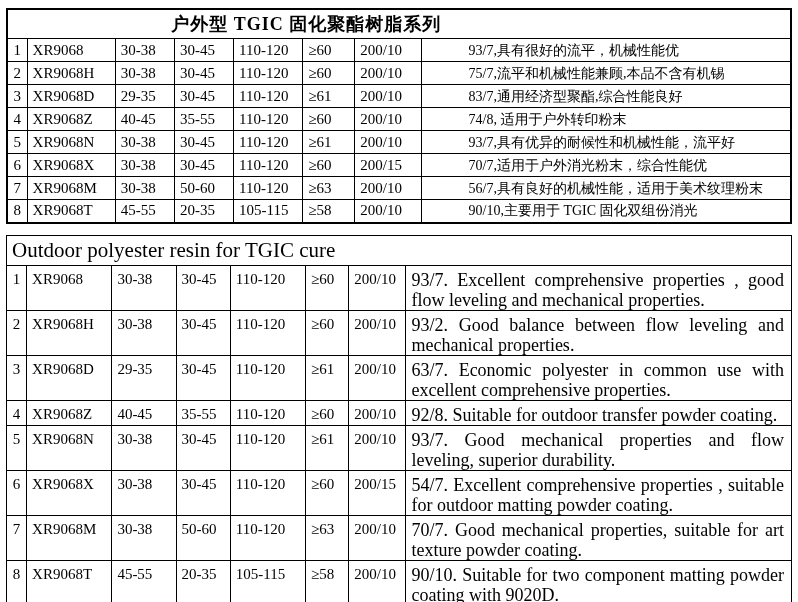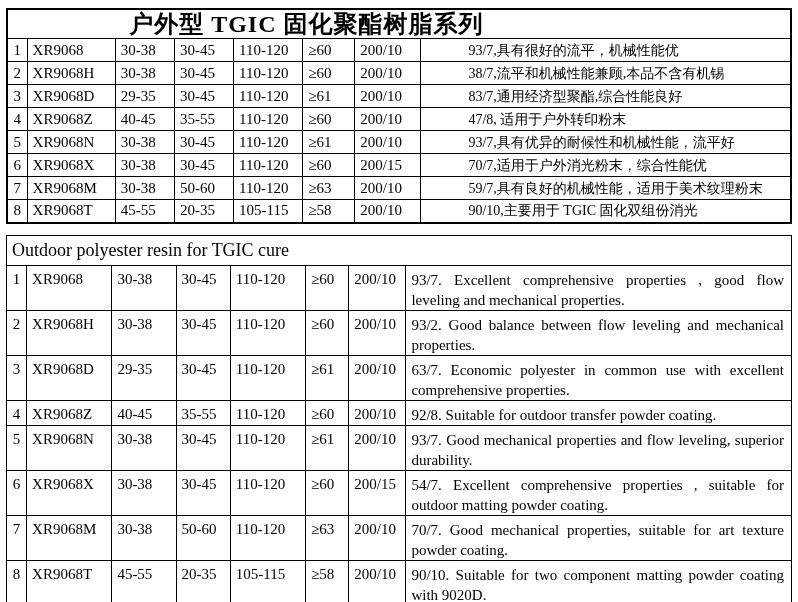--- a/index.html
+++ b/index.html
@@ -21,37 +21,37 @@
     padding:0 5px;overflow:hidden;
   }
   
   #tableCn tbody tr{height:23px;}
   #tableCn td{vertical-align:middle;white-space:nowrap;}
   #tableCn td.c0{text-align:center;padding:0 2px;}
   #tableCn td.c7{font-size:14px;padding-left:47px;}
   #tableCn .title-cell{height:28px;border-bottom:1px solid #000;}
   .title-text{
     display:block;width:76%;text-align:center;
-    font-weight:bold;font-size:24px;letter-spacing:1px;
+    font-weight:bold;font-size:18px;letter-spacing:1px;
   }
   
   #tableEn td{vertical-align:top;padding-top:4px;}
   #tableEn td.c0{text-align:center;padding-left:2px;padding-right:2px;}
   #tableEn tbody tr{height:42px;}
   #tableEn tbody tr:nth-child(3){height:43px;}
   #tableEn tbody tr:nth-child(4){height:23px;}
   #tableEn tbody tr:nth-child(5){height:40px;}
   #tableEn tbody tr:nth-child(8){height:44px;}
   #tableEn td.c7{
     white-space:normal;text-align:justify;
-    font-size:15px;line-height:20px;padding-right:7px;
+    font-size:18px;line-height:20px;padding-right:7px;
   }
   #tableEn .en-header-cell{
     height:29px;vertical-align:middle;padding-top:0;
-    font-size:18px;
+    font-size:21px;
   }
 </style>
 </head>
 <body>
 
 <div>
 
   <table id="tableCn" class="doc-table">
     <colgroup>
       <col style="width:20px">
@@ -82,41 +82,41 @@
           <td class="c7">93/7,具有很好的流平，机械性能优</td>
         </tr>
         <tr>
           <td class="c0">2</td>
           <td class="c1">XR9068H</td>
           <td class="c2">30-38</td>
           <td class="c3">30-45</td>
           <td class="c4">110-120</td>
           <td class="c5">≥60</td>
           <td class="c6">200/10</td>
-          <td class="c7">38/7,流平和机械性能兼顾,本品不含有机锡</td>
+          <td class="c7">75/7,流平和机械性能兼顾,本品不含有机锡</td>
         </tr>
         <tr>
           <td class="c0">3</td>
           <td class="c1">XR9068D</td>
           <td class="c2">29-35</td>
           <td class="c3">30-45</td>
           <td class="c4">110-120</td>
           <td class="c5">≥61</td>
           <td class="c6">200/10</td>
           <td class="c7">83/7,通用经济型聚酯,综合性能良好</td>
         </tr>
         <tr>
           <td class="c0">4</td>
           <td class="c1">XR9068Z</td>
           <td class="c2">40-45</td>
           <td class="c3">35-55</td>
           <td class="c4">110-120</td>
           <td class="c5">≥60</td>
           <td class="c6">200/10</td>
-          <td class="c7">47/8, 适用于户外转印粉末</td>
+          <td class="c7">74/8, 适用于户外转印粉末</td>
         </tr>
         <tr>
           <td class="c0">5</td>
           <td class="c1">XR9068N</td>
           <td class="c2">30-38</td>
           <td class="c3">30-45</td>
           <td class="c4">110-120</td>
           <td class="c5">≥61</td>
           <td class="c6">200/10</td>
           <td class="c7">93/7,具有优异的耐候性和机械性能，流平好</td>
@@ -132,21 +132,21 @@
           <td class="c7">70/7,适用于户外消光粉末，综合性能优</td>
         </tr>
         <tr>
           <td class="c0">7</td>
           <td class="c1">XR9068M</td>
           <td class="c2">30-38</td>
           <td class="c3">50-60</td>
           <td class="c4">110-120</td>
           <td class="c5">≥63</td>
           <td class="c6">200/10</td>
-          <td class="c7">59/7,具有良好的机械性能，适用于美术纹理粉末</td>
+          <td class="c7">56/7,具有良好的机械性能，适用于美术纹理粉末</td>
         </tr>
         <tr>
           <td class="c0">8</td>
           <td class="c1">XR9068T</td>
           <td class="c2">45-55</td>
           <td class="c3">20-35</td>
           <td class="c4">105-115</td>
           <td class="c5">≥58</td>
           <td class="c6">200/10</td>
           <td class="c7">90/10,主要用于 TGIC 固化双组份消光</td>

